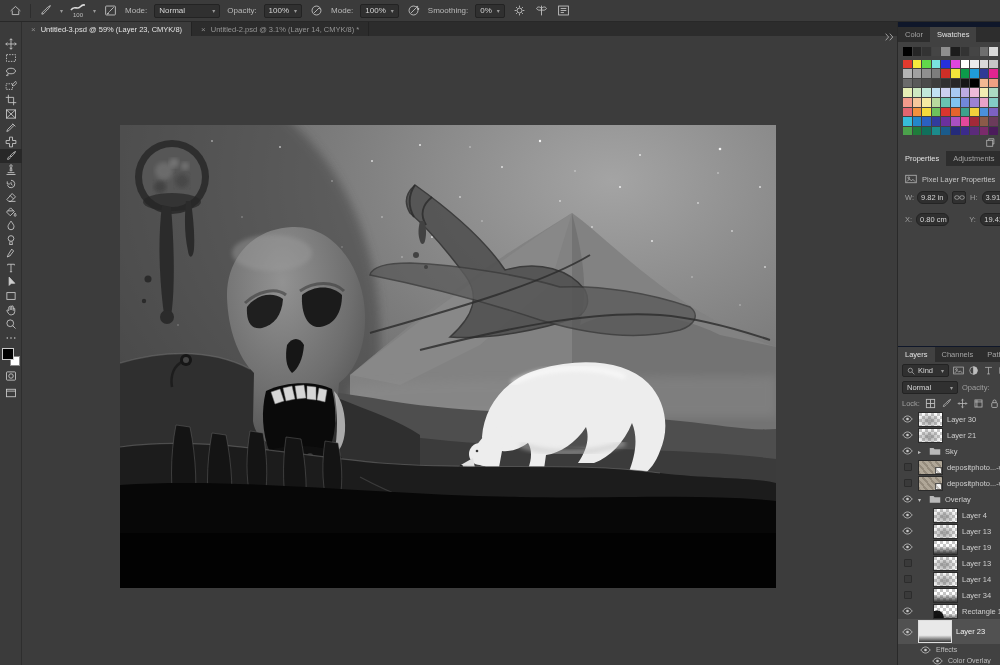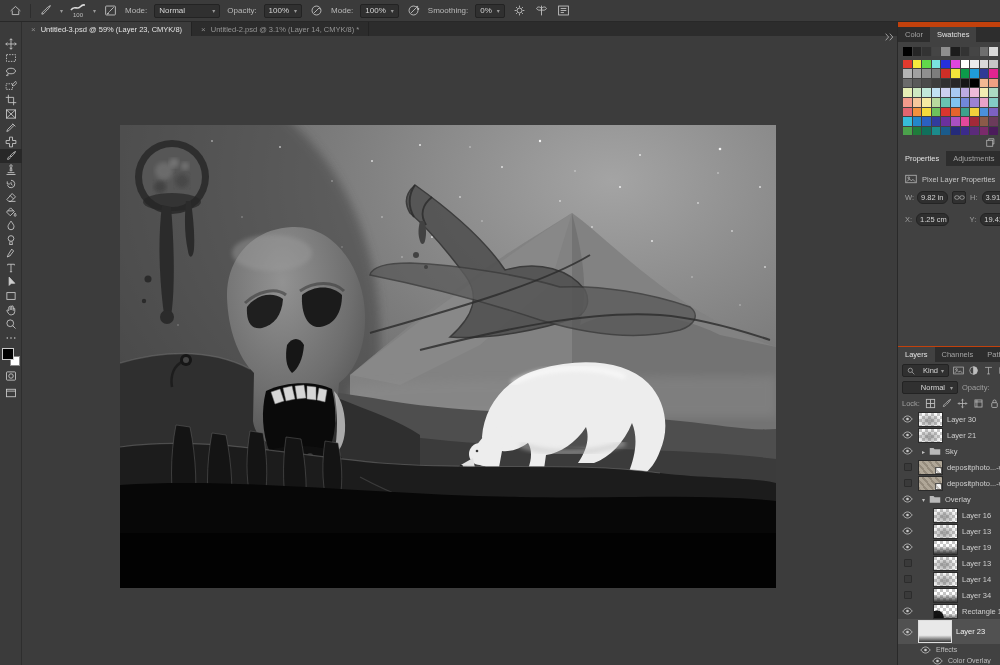--- a/index.html
+++ b/index.html
@@ -41,21 +41,21 @@
   #fgbg .fg-sw { position:absolute; left:0; top:0; width:12px; height:12px; background:#000; border:1px solid #c9c9c9; }
 
   
   #pasteboard { position:absolute; left:22px; top:36px; width:875px; height:629px; background:#3c3c3c; }
   #canvas { position:absolute; left:98px; top:89px; width:656px; height:463px; }
   #dock-collapse { position:absolute; left:884px; top:28px; width:12px; height:12px; }
   #dock-collapse svg { width:10px; height:10px; }
 
   
   #dock { position:absolute; left:897px; top:22px; width:103px; height:643px;
-    background:#c2410c; border-left:1px solid #292929; overflow:hidden; font-size:7.5px;text-align:right; }
+    background:#0f172a; border-left:1px solid #292929; overflow:hidden; font-size:7.5px; }
   .pgroup { position:absolute; left:0; width:115px; }
   .pg-header { height:15px; background:#2d2d2d; display:flex; align-items:stretch; }
   .pg-tab { padding:0 7px; display:flex; align-items:center; color:#a3a3a3; white-space:nowrap; }
   .pg-tab.active { background:#414141; color:#e2e2e2; }
   .pg-body { background:#414141; }
 
   
   #swatches-group { top:5px; }
   #swatches-body { padding:5px 0 0 5px; height:110px; position:relative; }
   .sw-row { display:flex; gap:1px; margin-bottom:1px; }
@@ -668,21 +668,21 @@
             <svg viewBox="0 0 16 10" fill="none" stroke="#bdbdbd">
                 <rect x="1" y="2.5" width="6.5" height="5" rx="2.5"></rect>
                 <rect x="8.5" y="2.5" width="6.5" height="5" rx="2.5"></rect>
               </svg>
           </span>
           <span class="prop-label">H:</span>
           <span class="prop-input">3.91 in</span>
         </div>
         <div class="prop-row">
           <span class="prop-label">X:</span>
-          <span class="prop-input">1.25 cm</span>
+          <span class="prop-input">0.80 cm</span>
           <span class="prop-spacer"></span>
           <span class="prop-label">Y:</span>
           <span class="prop-input">19.41 cm</span>
         </div>
       </div>
     </div>
 
     <div class="pgroup" id="layers-group">
       <div class="pg-header" id="layers-tabs">
           <div class="pg-tab active">Layers</div>
@@ -833,21 +833,21 @@
             </div>
             <div class="lrow">
               <span class="eye-well">
                 <svg viewBox="0 0 14 10" fill="none">
                   <path d="M1 5c1.8-2.6 4-3.9 6-3.9S11.2 2.4 13 5c-1.8 2.6-4 3.9-6 3.9S2.8 7.6 1 5Z" stroke="#c9c9c9"></path>
                   <circle cx="7" cy="5" r="1.7" fill="#c9c9c9"></circle>
                 </svg>
               </span>
               <span class="indent"></span>
               <span class="thumb t-smudge"></span>
-              <span class="lname">Layer 16</span>
+              <span class="lname">Layer 4</span>
             </div>
             <div class="lrow">
               <span class="eye-well">
                 <svg viewBox="0 0 14 10" fill="none">
                   <path d="M1 5c1.8-2.6 4-3.9 6-3.9S11.2 2.4 13 5c-1.8 2.6-4 3.9-6 3.9S2.8 7.6 1 5Z" stroke="#c9c9c9"></path>
                   <circle cx="7" cy="5" r="1.7" fill="#c9c9c9"></circle>
                 </svg>
               </span>
               <span class="indent"></span>
               <span class="thumb t-smudge"></span>

